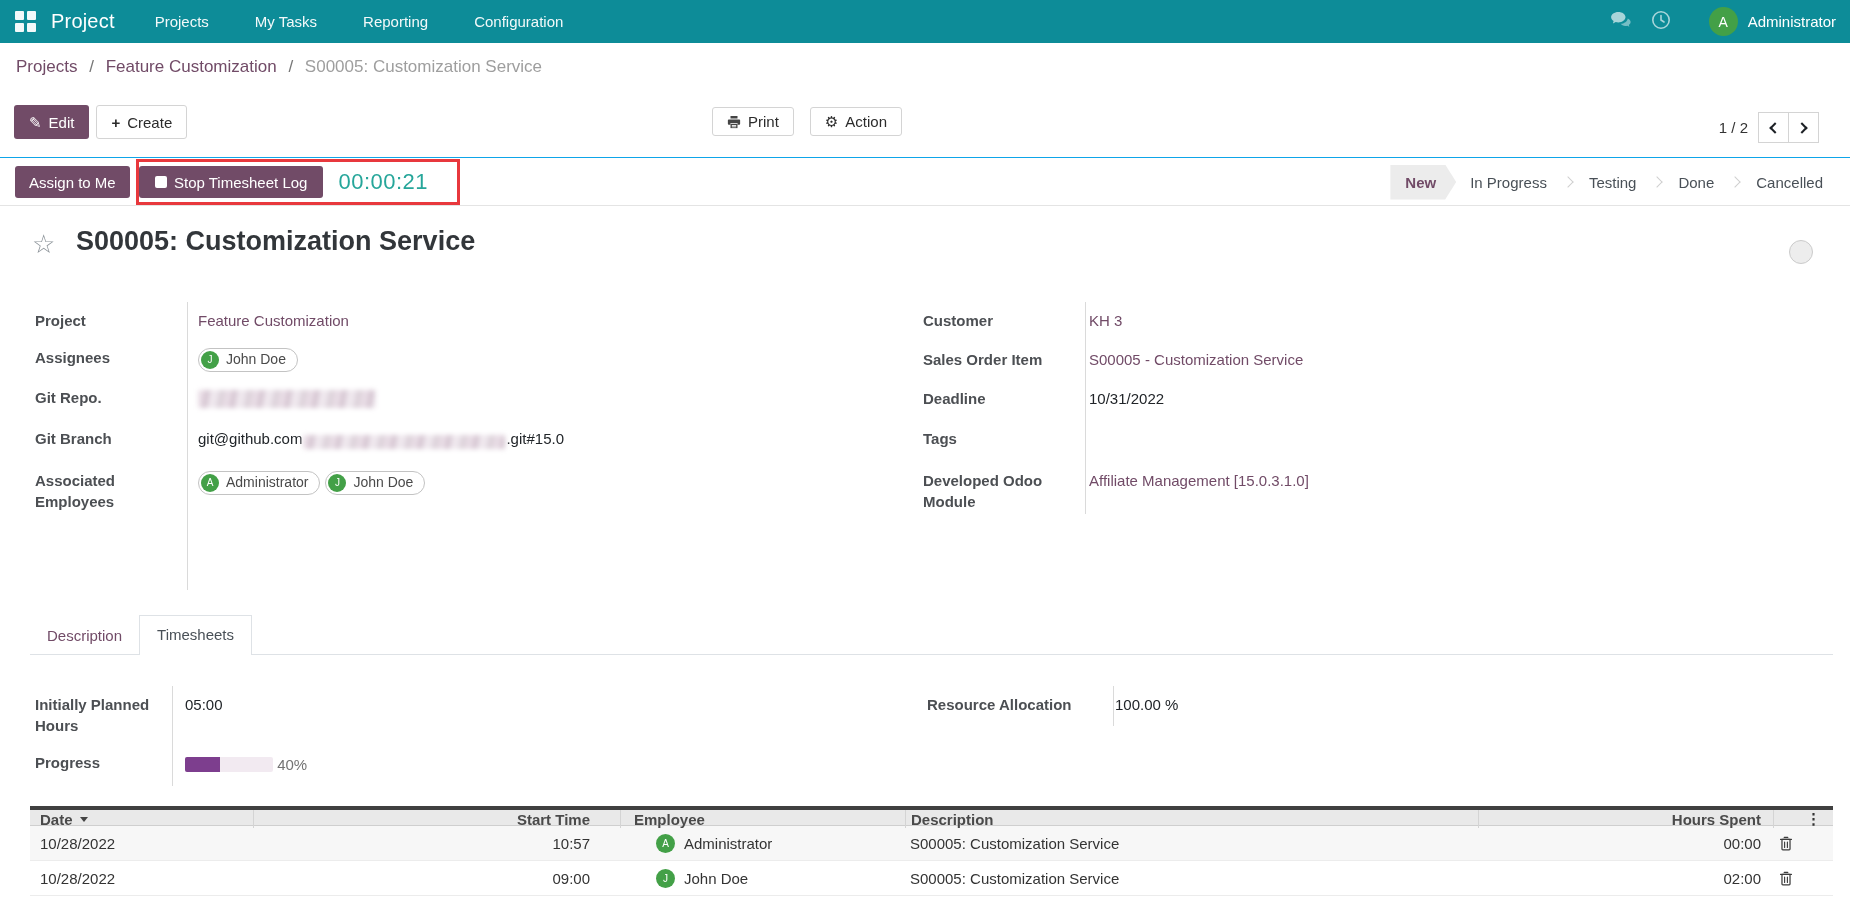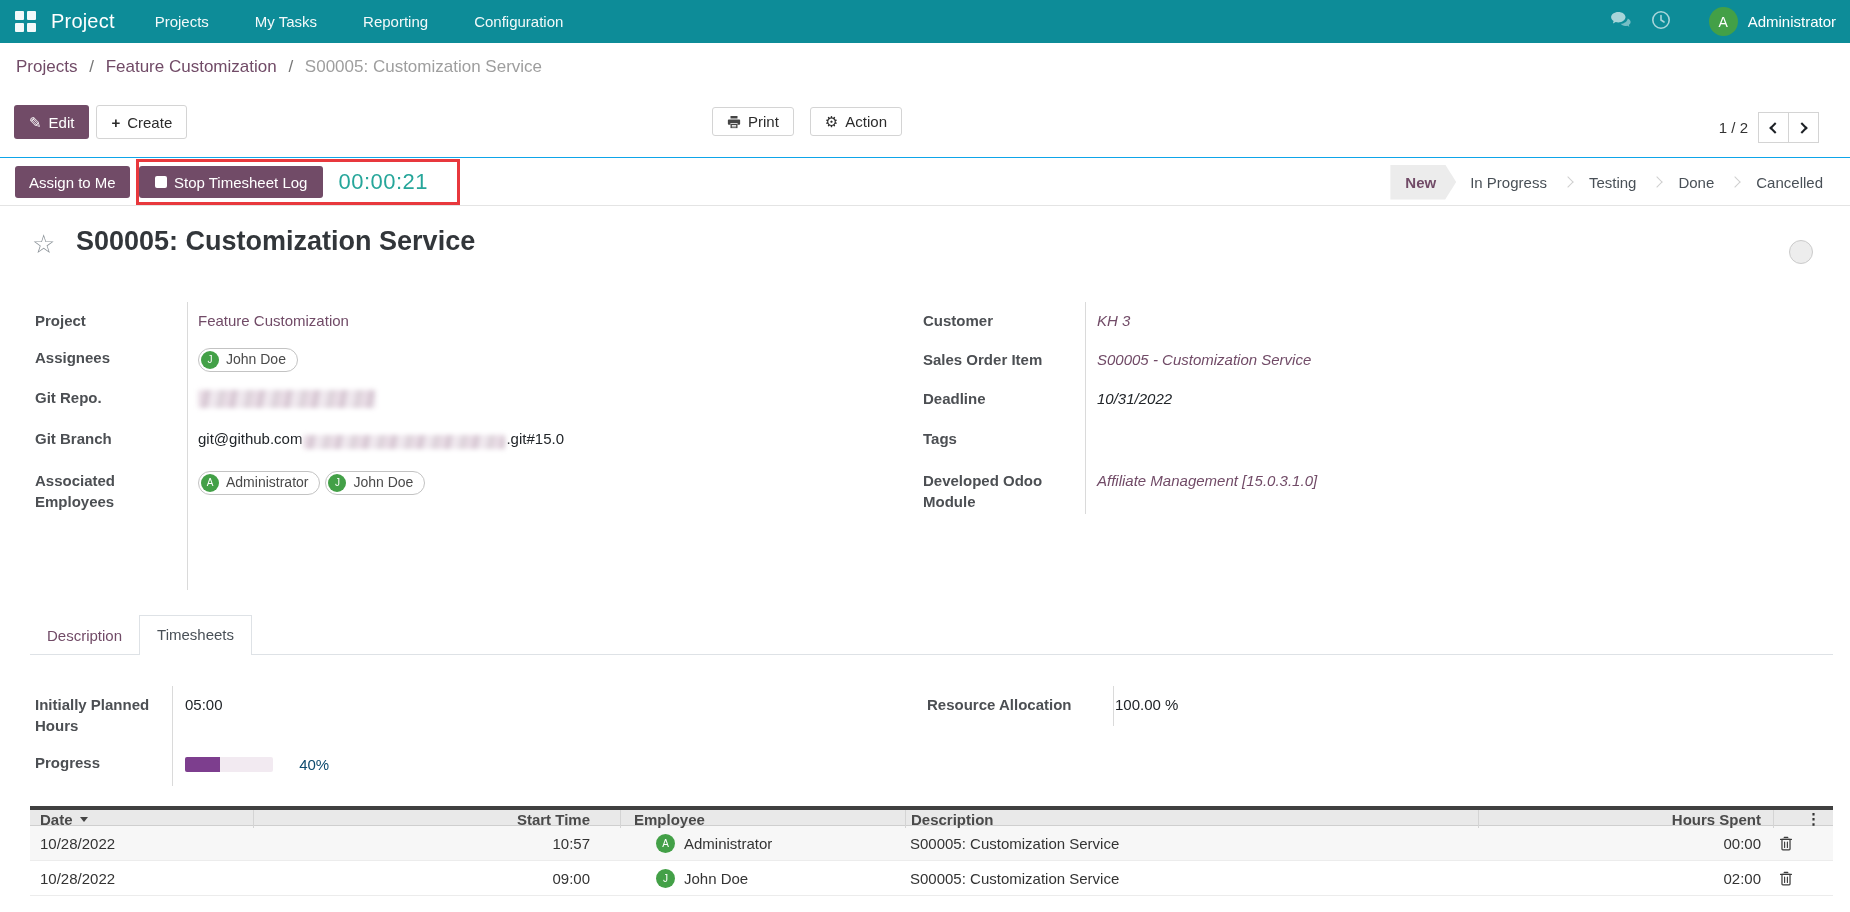--- a/index.html
+++ b/index.html
@@ -76,21 +76,21 @@
   .flabel { color:#4c4f53; font-weight:bold; line-height:21px; }
   .fvalue { color:#212529; line-height:21px; }
   .link { color:#714B67; cursor:pointer; }
 
   .g1l { left:35px; top:302px; width:620px; height:290px; }
   .g1l .flabel { width:152px; }
   .g1l .fvalue { padding-left:11px; }
   .g1l .vline { left:152px; height:288px; }
   .g1r { left:923px; top:302px; width:640px; height:220px; }
   .g1r .flabel { width:162px; }
-  .g1r .fvalue { padding-left:12px;font-style:italic; }
+  .g1r .fvalue { padding-left:4px; }
   .g1r .vline { left:162px; height:212px; }
 
   .pill { display:inline-flex; align-items:center; height:24px; border:1px solid #c3c3c3;
     border-radius:13px; background:#fff; padding:0 11px 0 2px; margin-right:5px; color:#4a4a4a; font-size:14px; }
   .pill.noava { padding:0 12px; }
   .pill .pava { width:18px; height:18px; border-radius:50%; background:#43a047; color:#fff;
     font-size:10px; display:flex; align-items:center; justify-content:center; margin-right:7px; }
 
   .redact { display:inline-block; height:16px; border-radius:2px; vertical-align:middle;
     background:repeating-linear-gradient(100deg,#e9dde6 0 7px,#d5c5d1 7px 12px,#efe8ee 12px 21px,#ddd2da 21px 27px);
@@ -112,21 +112,21 @@
   .g2l .fvalue { padding-left:13px; }
   .g2l .vline { left:137px; height:100px; }
   .g2r { left:927px; top:686px; width:500px; height:42px; }
   .g2r .flabel { width:186px; }
   .g2r .fvalue { padding-left:2px; }
   .g2r .vline { left:186px; height:40px; }
 
   .progress-track { width:88px; height:15px; background:#f2eaf1; border-radius:2px; overflow:hidden;
     display:inline-block; vertical-align:middle; }
   .progress-fill { height:100%; background:#7d3e8e; }
-  .progress-text { display:inline-block; margin-left:22px; vertical-align:middle; color:#0c4a6e; }
+  .progress-text { display:inline-block; vertical-align:middle; color:#737373; }
 
   
   .ts-table { position:absolute; left:30px; top:806px; width:1803px; }
   .ts-header, .ts-row { display:grid; grid-template-columns:223px 367px 285px 573px 295px 60px; align-items:center; }
   .ts-header { height:20px; background:#e9e9e9; border-top:4px solid #404040; border-bottom:1px solid #cfcfcf;
     font-weight:bold; color:#4a4a4a; }
   .ts-header > div { height:100%; display:flex; align-items:center; }
   .ts-header > div + div { border-left:1px solid #d4d4d4; }
   .ts-row { height:35px; border-bottom:1px solid #ececec; color:#333; cursor:pointer; }
   .ts-row.odd { background:#f7f7f7; }

